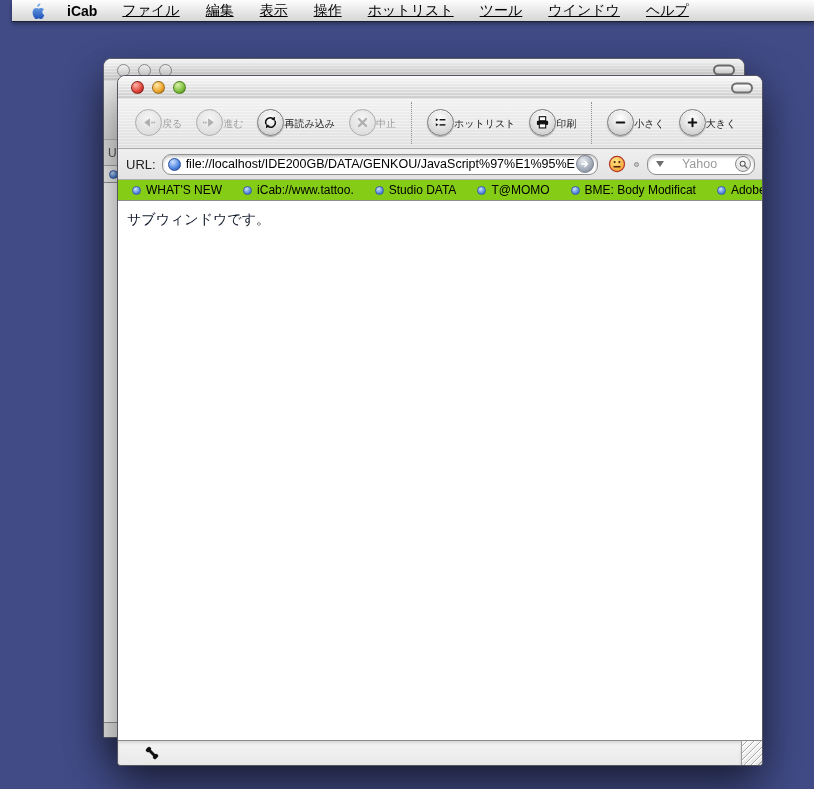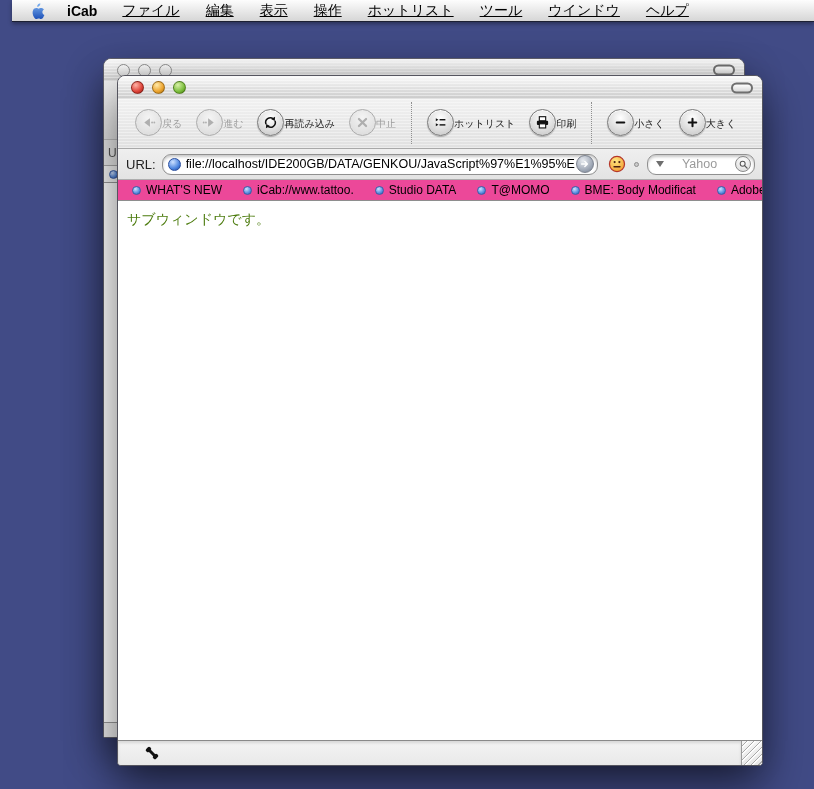--- a/index.html
+++ b/index.html
@@ -150,36 +150,36 @@
   .search-btn{
     width:16px; height:16px; border-radius:50%;
     border:1px solid #8A8A8A; color:#555;
     background:radial-gradient(circle at 50% 32%, #FFF, #D8D8D8);
     display:flex; align-items:center; justify-content:center;
   }
   .search-btn svg{ width:11px; height:11px; }
 
   
   .bookmarks{
-    height:21px; flex:0 0 auto; background:#ec4899;
+    height:21px; flex:0 0 auto; background:#84cc16;
     border-bottom:1px solid #8E8E8E;
     display:flex; align-items:center; padding:0 10px 0 14px;
     overflow:hidden; white-space:nowrap;
   }
   .bm-item{ display:flex; align-items:center; margin-right:21px; flex:0 0 auto; }
   .bm-globe{
     width:9px; height:9px; border-radius:50%; margin-right:5px;
     background:radial-gradient(circle at 35% 28%, #CFE2FF, #5A8EE0 60%, #2A54A8);
     border:1px solid #3A5FA8;
   }
   .bm-label{ font-size:12px; color:#000; }
 
   
   .content{ flex:1; background:#FFF; overflow:hidden; padding:9px 0 0 9px; }
-  .content-text{ font-size:14px; color:#4d7c0f; }
+  .content-text{ font-size:14px; color:#0f172a; }
 
   
   .statusbar{
     height:25px; flex:0 0 auto; display:flex; align-items:stretch;
     border-top:1px solid #8A8A8A;
     background:linear-gradient(#F4F4F4,#E9E9E9);
     border-radius:0 0 3px 3px;
   }
   .status-main{ flex:1; display:flex; align-items:center; padding-left:26px;
     box-shadow:inset 0 2px 3px rgba(0,0,0,.12); color:#111; }

